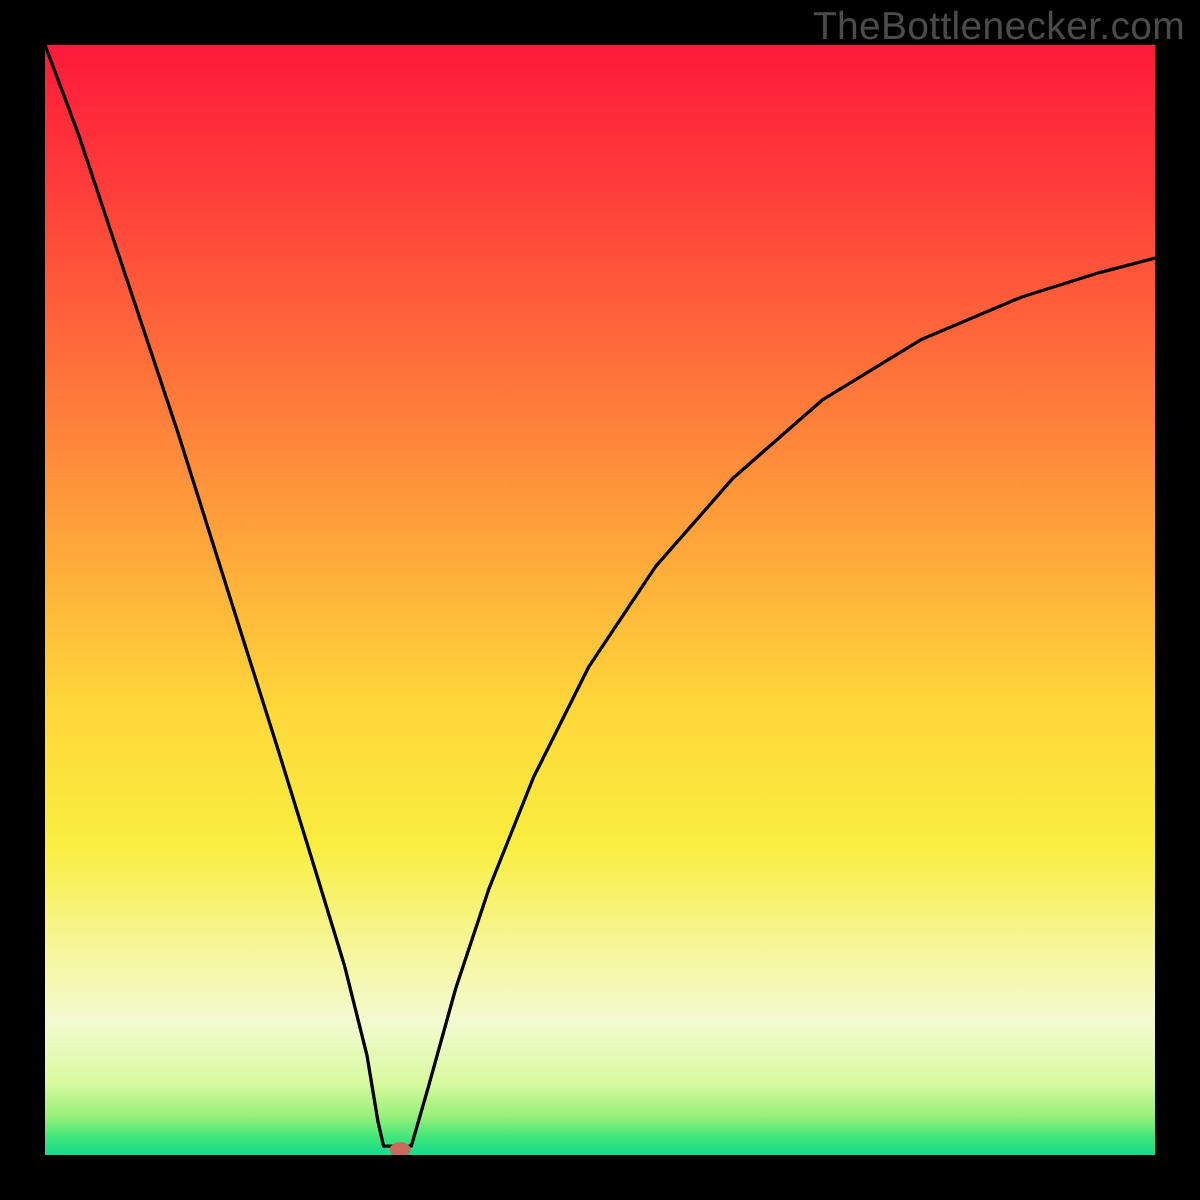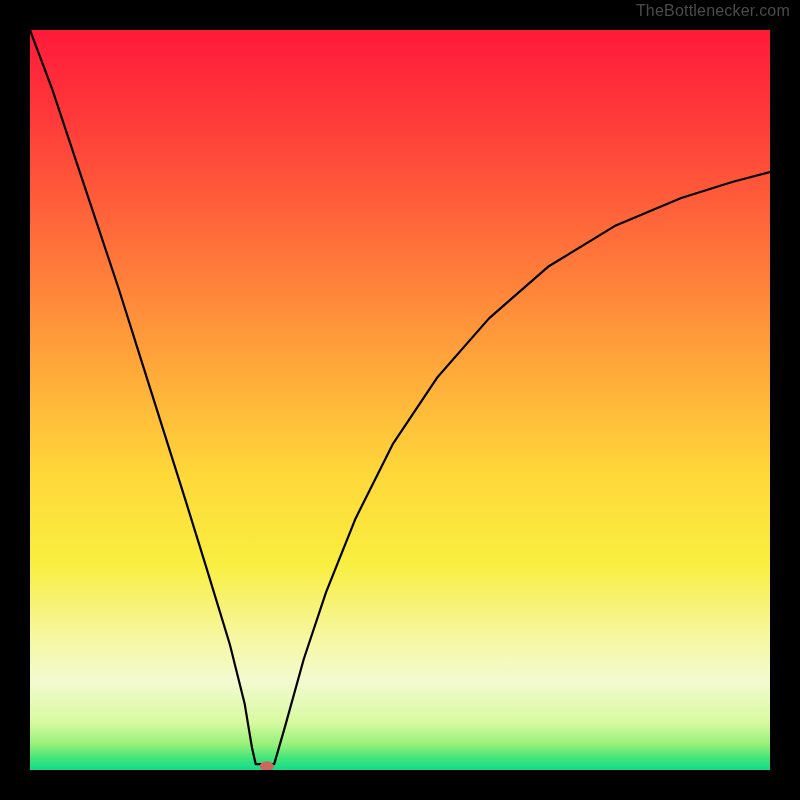--- a/index.html
+++ b/index.html
@@ -15,21 +15,21 @@
     position: relative;
     width: 800px;
     height: 800px;
     background: #000;
   }
   .watermark {
     position: absolute;
     top: 2px;
     right: 10px;
     color: #4b4b4b;
-    font-size: 16px;
+    font-size: 26px;
     font-weight: 500;
     z-index: 5;
     letter-spacing: 0.2px;
   }
   .plot-area {
     position: absolute;
     left: 30px;
     top: 30px;
     width: 740px;
     height: 740px;

